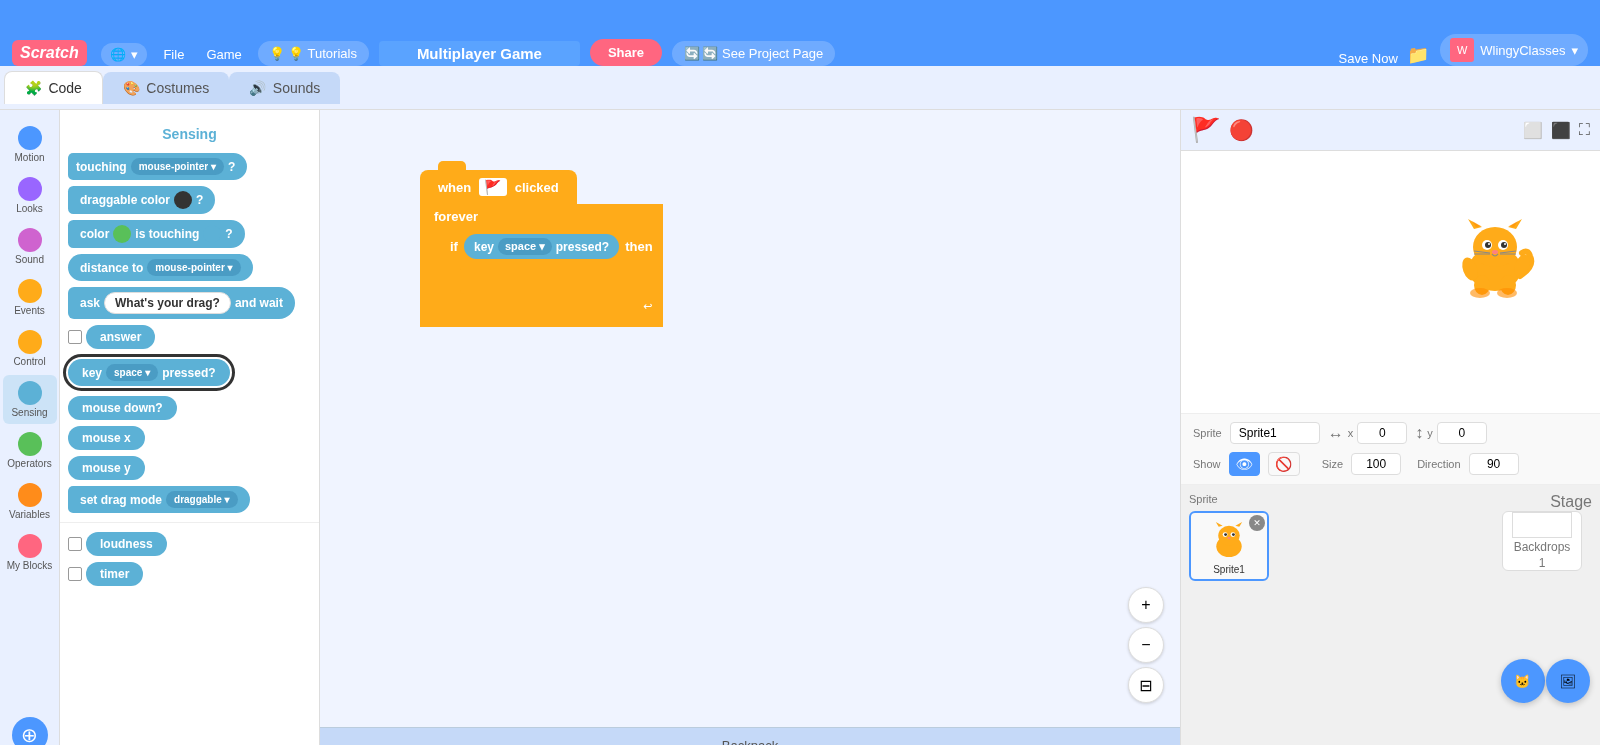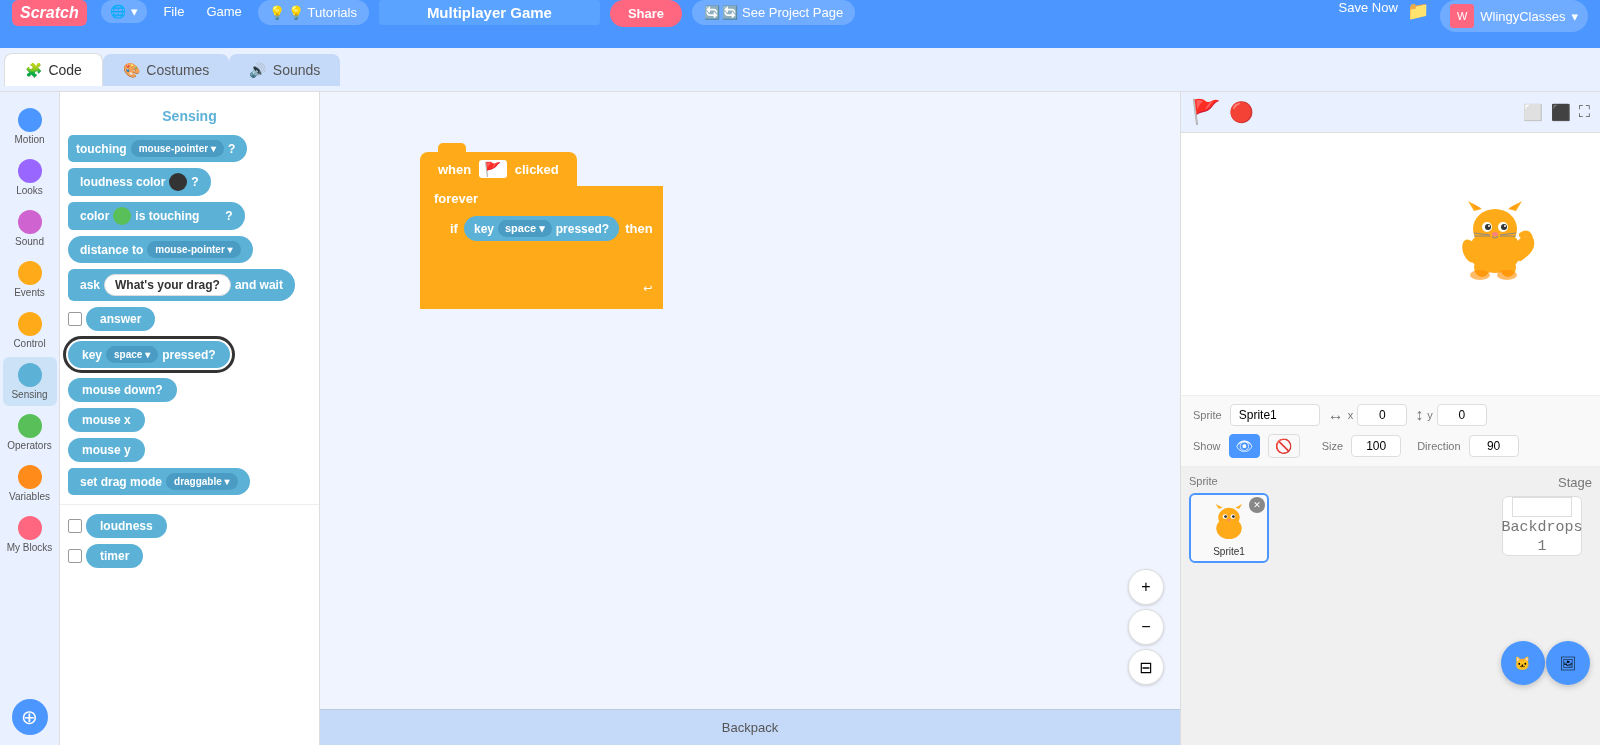--- a/index.html
+++ b/index.html
@@ -1,35 +1,35 @@
 <!DOCTYPE html>
 <html><head>
   <meta charset="utf-8">
   <style>
     * { box-sizing: border-box; margin: 0; padding: 0; }
     body { font-family: 'Helvetica Neue', Arial, sans-serif; font-size: 13px; background: #f9f9f9; overflow: hidden; width: 1600px; height: 745px; }
 
     
     .top-nav {
-      display: flex; align-items: flex-start; background: #4c97ff; height: 48px; padding: 0 12px; gap: 10px;
+      display: flex; align-items: flex-end; background: #4c97ff; height: 66px; padding: 0 12px; gap: 10px;
     }
     .scratch-logo {
       background: #ff6680; border-radius: 6px; padding: 4px 8px; font-weight: 900; font-size: 16px; color: white; font-style: italic; margin-right: 4px;
     }
     .globe-btn {
       background: rgba(255,255,255,0.2); border: none; border-radius: 16px; color: white; padding: 4px 10px; cursor: pointer; display: flex; align-items: center; gap: 4px; font-size: 13px;
     }
     .nav-file, .nav-edit {
       color: white; font-size: 13px; cursor: pointer; padding: 4px 6px;
     }
     .tutorials-btn {
       background: rgba(255,255,255,0.2); border: none; border-radius: 16px; color: white; padding: 5px 12px; cursor: pointer; display: flex; align-items: center; gap: 6px; font-size: 13px;
     }
     .project-name-input {
-      background: #5aa3ff; border: none; border-radius: 4px; color: white; font-size: 15px; font-weight: 600; padding: 4px 10px; text-align: center; outline: none; min-width: 160px;
+      background: #5aa3ff; border: none; border-radius: 4px; color: white; font-size: 15px; font-weight: 600; padding: 4px 0; text-align: center; outline: none; min-width: 160px;
     }
     .project-name-input::placeholder { color: rgba(255,255,255,0.8); }
     .share-btn {
       background: #ff6680; border: none; border-radius: 16px; color: white; padding: 6px 18px; font-size: 13px; font-weight: 700; cursor: pointer;
     }
     .see-project-btn {
       background: rgba(255,255,255,0.2); border: none; border-radius: 16px; color: white; padding: 5px 12px; display: flex; align-items: center; gap: 6px; font-size: 13px; cursor: pointer;
     }
     .nav-spacer { flex: 1; }
     .save-now-btn {
@@ -177,21 +177,21 @@
     .sprite-thumb {
       position: relative; width: 80px; height: 70px; border: 2px solid #4c97ff; border-radius: 6px; background: #f9f9f9; display: flex; flex-direction: column; align-items: center; justify-content: center; cursor: pointer;
     }
     .sprite-thumb-name { font-size: 10px; color: #333; margin-top: 2px; }
     .sprite-delete {
       position: absolute; top: 2px; right: 2px; background: #888; border-radius: 50%; width: 16px; height: 16px; display: flex; align-items: center; justify-content: center; font-size: 9px; color: white; cursor: pointer;
     }
     .stage-thumb {
       width: 80px; height: 60px; border: 1px solid #ddd; border-radius: 6px; background: white; display: flex; flex-direction: column; align-items: center; justify-content: center; cursor: pointer; gap: 2px;
     }
-    .backdrop-count { font-size: 15px; color: #777; font-family: Liberation Mono, monospace; }
+    .backdrop-count { font-size: 12px; color: #777; }
 
     
     .zoom-controls {
       position: absolute; right: 16px; bottom: 60px; display: flex; flex-direction: column; gap: 4px;
     }
     .zoom-btn {
       background: white; border: 1px solid #ddd; border-radius: 50%; width: 36px; height: 36px; cursor: pointer; font-size: 16px; display: flex; align-items: center; justify-content: center; box-shadow: 0 1px 3px rgba(0,0,0,0.15);
     }
 
     
@@ -304,21 +304,21 @@
     <div class="block-row">
       <div class="block block-sensing" style="border-radius: 6px 16px 16px 6px; padding-left: 8px;">
         <span>touching</span>
         <span class="block-dropdown">mouse-pointer ▾</span>
         <span>?</span>
       </div>
     </div>
 
     <div class="block-row">
       <div class="block block-sensing" style="border-radius: 6px 16px 16px 6px;">
-        <span>loudness color</span>
+        <span>draggable color</span>
         <span class="block-dark-oval"></span>
         <span>?</span>
       </div>
     </div>
 
     <div class="block-row">
       <div class="block block-sensing" style="border-radius: 6px 16px 16px 6px;">
         <span>color</span>
         <span class="block-green-oval"></span>
         <span>is touching</span>
@@ -550,21 +550,21 @@
               <circle cx="38" cy="34" r="3" fill="#333"></circle>
               <circle cx="54" cy="34" r="3" fill="#333"></circle>
               <ellipse cx="45" cy="41" rx="3" ry="2" fill="#ff8080"></ellipse>
             </svg>
             <div class="sprite-delete">✕</div>
             <span class="sprite-thumb-name">Sprite1</span>
           </div>
         </div>
       </div>
       <div style="width:90px; display:flex; flex-direction:column;">
-        <div style="font-size:13px; color:#777; margin-bottom:6px; text-align:right;">Stage</div>
+        <div style="font-size:16px; color:#777; text-align:right;">Stage</div>
         <div class="stage-thumb">
           <div style="width:60px; height:40px; background:white; border:1px solid #ddd;"></div>
           <span class="backdrop-count">Backdrops</span>
           <span class="backdrop-count">1</span>
         </div>
       </div>
 
       <button class="add-sprite-fab" style="bottom:60px; right:55px;">
         <span>🐱</span>
       </button>

